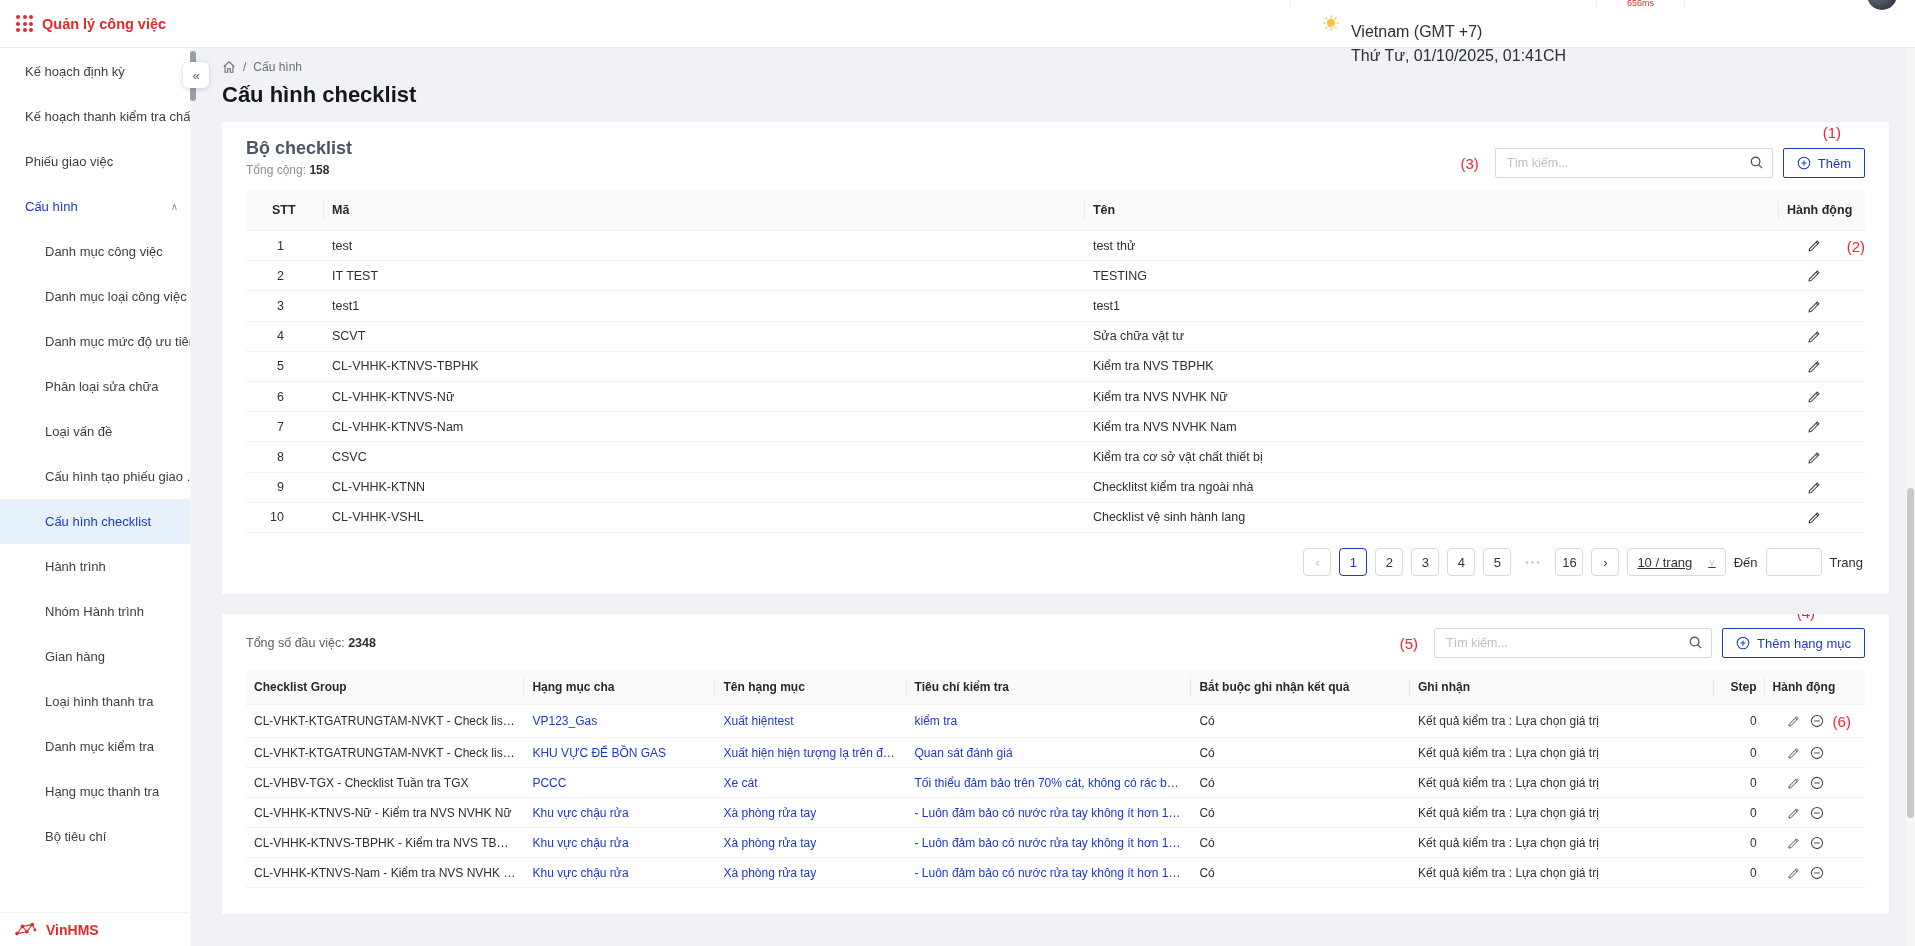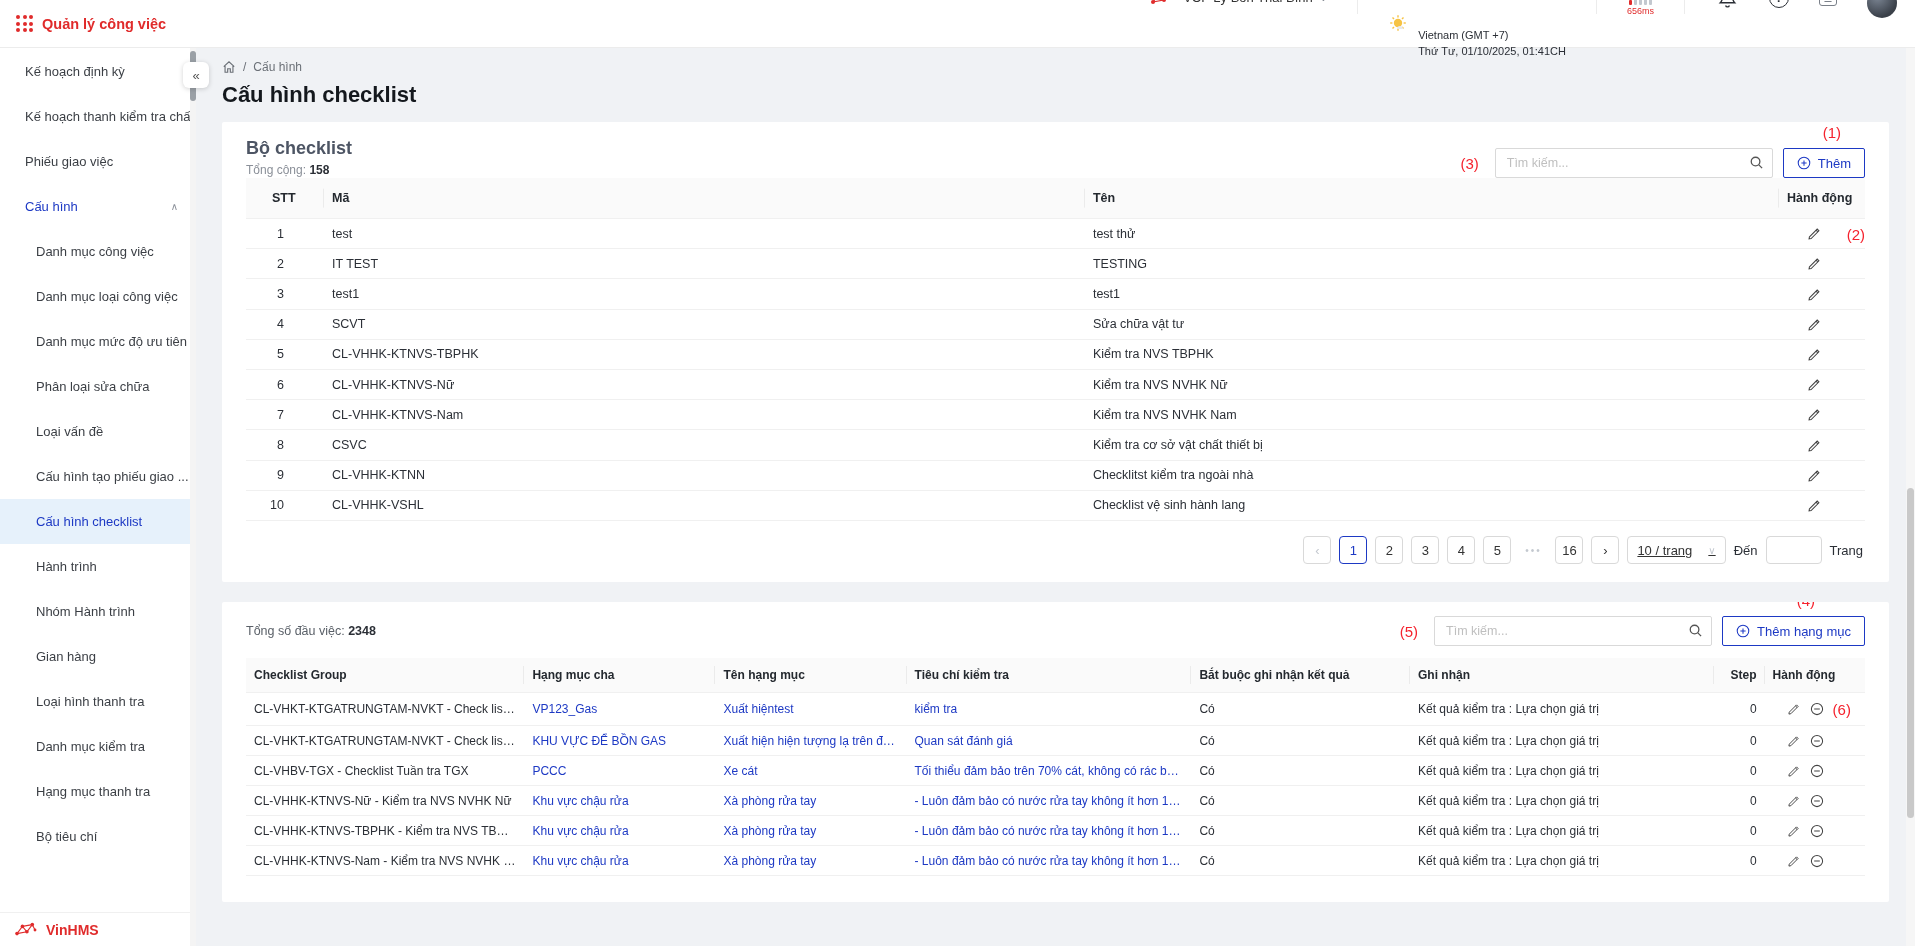--- a/index.html
+++ b/index.html
@@ -10,56 +10,56 @@
   .topbar { height:48px; background:#fff; border-bottom:1px solid #ececec; display:flex; align-items:center; justify-content:space-between; padding:0 18px 0 16px; position:relative; z-index:20; }
   .brand { display:flex; align-items:center; gap:9px; }
   .grid-icon { display:grid; grid-template-columns:repeat(3,4px); grid-gap:2.5px; }
   .grid-icon i { width:4px; height:4px; border-radius:50%; background:#e02b2b; }
   .brand-title { color:#e02b2b; font-size:14.5px; font-weight:700; }
   .top-right { display:flex; align-items:flex-start; gap:30px; }
   .tr-divider { width:1px; height:26px; background:#ececec; }
   .workspace { display:flex; align-items:center; gap:7px; font-size:13px; color:#333; }
   .caret { color:#8a8f98; font-size:10px; }
   .locale { display:flex; align-items:center; gap:8px; }
-  .locale-lines { font-size:11px; color:#2b2f36; line-height:1.45;margin-top:40px; }
+  .locale-lines { font-size:16px; color:#2b2f36; line-height:1.45;margin-top:40px; }
   .latency { display:flex; flex-direction:column; align-items:center; gap:1px; }
   .bars { display:flex; align-items:flex-end; gap:2px; height:17px; }
   .bars i { width:3px; background:#c3c8cf; border-radius:1px; }
   .bars i.red { background:#e02b2b; }
   .latency-text { font-size:9px; color:#e02b2b; }
   .bell-wrap { position:relative; width:24px; height:24px; display:flex; align-items:center; justify-content:center; }
   .bell-badge { position:absolute; top:-5px; right:-4px; background:#f5222d; color:#fff; font-size:9px; min-width:15px; height:15px; border-radius:8px; display:flex; align-items:center; justify-content:center; font-weight:700; }
   .help-circle { width:20px; height:20px; border:1.6px solid #2b2f36; border-radius:50%; font-size:12px; font-weight:700; color:#2b2f36; display:flex; align-items:center; justify-content:center; }
   .lang-badge { width:18px; height:18px; border:1.5px solid #7a8089; border-radius:3px; font-size:8.5px; color:#7a8089; display:flex; align-items:center; justify-content:center; font-weight:700;text-decoration:underline; }
   .avatar { width:30px; height:30px; border-radius:50%; background:radial-gradient(circle at 35% 30%, #7c8694 0%, #3a4049 70%); }
 
   
   .shell { display:flex; height:898px; position:relative; }
 
   
   .sidebar { width:196px; background:#fff; position:relative; flex:none; }
   .side-list { height:864px; overflow:hidden; padding-top:1px; }
   .side-item { height:45px; display:flex; align-items:center; padding:0 18px 0 25px; font-size:13px; color:#3b3f45; cursor:pointer; white-space:nowrap; }
   .side-item.parent { color:#1d39c4; justify-content:space-between; }
-  .side-sub { padding-left:36px; }
+  .side-sub { padding-left:45px; }
   .side-sub.active { background:#e6f1fb; color:#1d39c4; }
   .side-footer { position:absolute; left:0; right:0; bottom:0; height:34px; background:#fff; border-top:1px solid #f0f0f0; display:flex; align-items:center; gap:8px; padding-left:14px; z-index:5; }
   .vinhms-text { color:#e02b2b; font-size:14px; font-weight:700; }
   .side-scrollbar { position:absolute; top:0; right:0; width:6px; height:100%; background:#f4f4f4; z-index:6; }
   .side-thumb { position:absolute; top:3px; right:0; width:6px; height:50px; background:#9aa0a6; border-radius:3px; }
   .collapse-btn { position:absolute; top:14px; right:-13px; width:26px; height:26px; background:#fff; border-radius:6px; box-shadow:0 1px 5px rgba(0,0,0,.18); display:flex; align-items:center; justify-content:center; font-size:13px; color:#555; z-index:15; cursor:pointer; }
 
   
   .main { flex:1; padding:12px 26px 0 26px; overflow:hidden; position:relative; }
   .breadcrumb { display:flex; align-items:center; gap:7px; font-size:12px; color:#6b7077; margin-bottom:8px; }
   .page-title { font-size:22px; font-weight:700; color:#14181d; margin-bottom:14px; }
 
   .card { background:#fff; border-radius:2px; }
   .card1 { padding:16px 24px 14px; position:relative; }
-  .card-head { display:flex; justify-content:space-between; align-items:flex-start; }
+  .card-head { display:flex; justify-content:space-between; align-items:flex-start; margin-bottom:12px; }
   .card-title { font-size:18px; font-weight:700; color:#4d5564; }
   .total-line { font-size:12px; color:#8a8f98; margin-top:4px; }
   .total-line b { color:#2b2f36; }
   .head-tools { display:flex; align-items:center; gap:10px; position:relative; margin-top:10px; }
   .ann { color:#f5222d; font-size:15px; font-weight:400; }
   .search-wrap { position:relative;padding-left:6px; }
   .search-input { width:278px; height:30px; border:1px solid #d9d9d9; border-radius:2px; padding:0 30px 0 11px; font-size:12.5px; color:#333; font-family:"Liberation Sans",sans-serif; outline:none; }
   .search-input::placeholder { color:#bfbfbf; }
   .search-icon { position:absolute; right:9px; top:7px; }
   .btn-add { height:30px; display:flex; align-items:center; gap:7px; border:1px solid #1d39c4; background:#fff; color:#1d39c4; font-size:13px; padding:0 13px; border-radius:2px; cursor:pointer; font-family:"Liberation Sans",sans-serif; }

